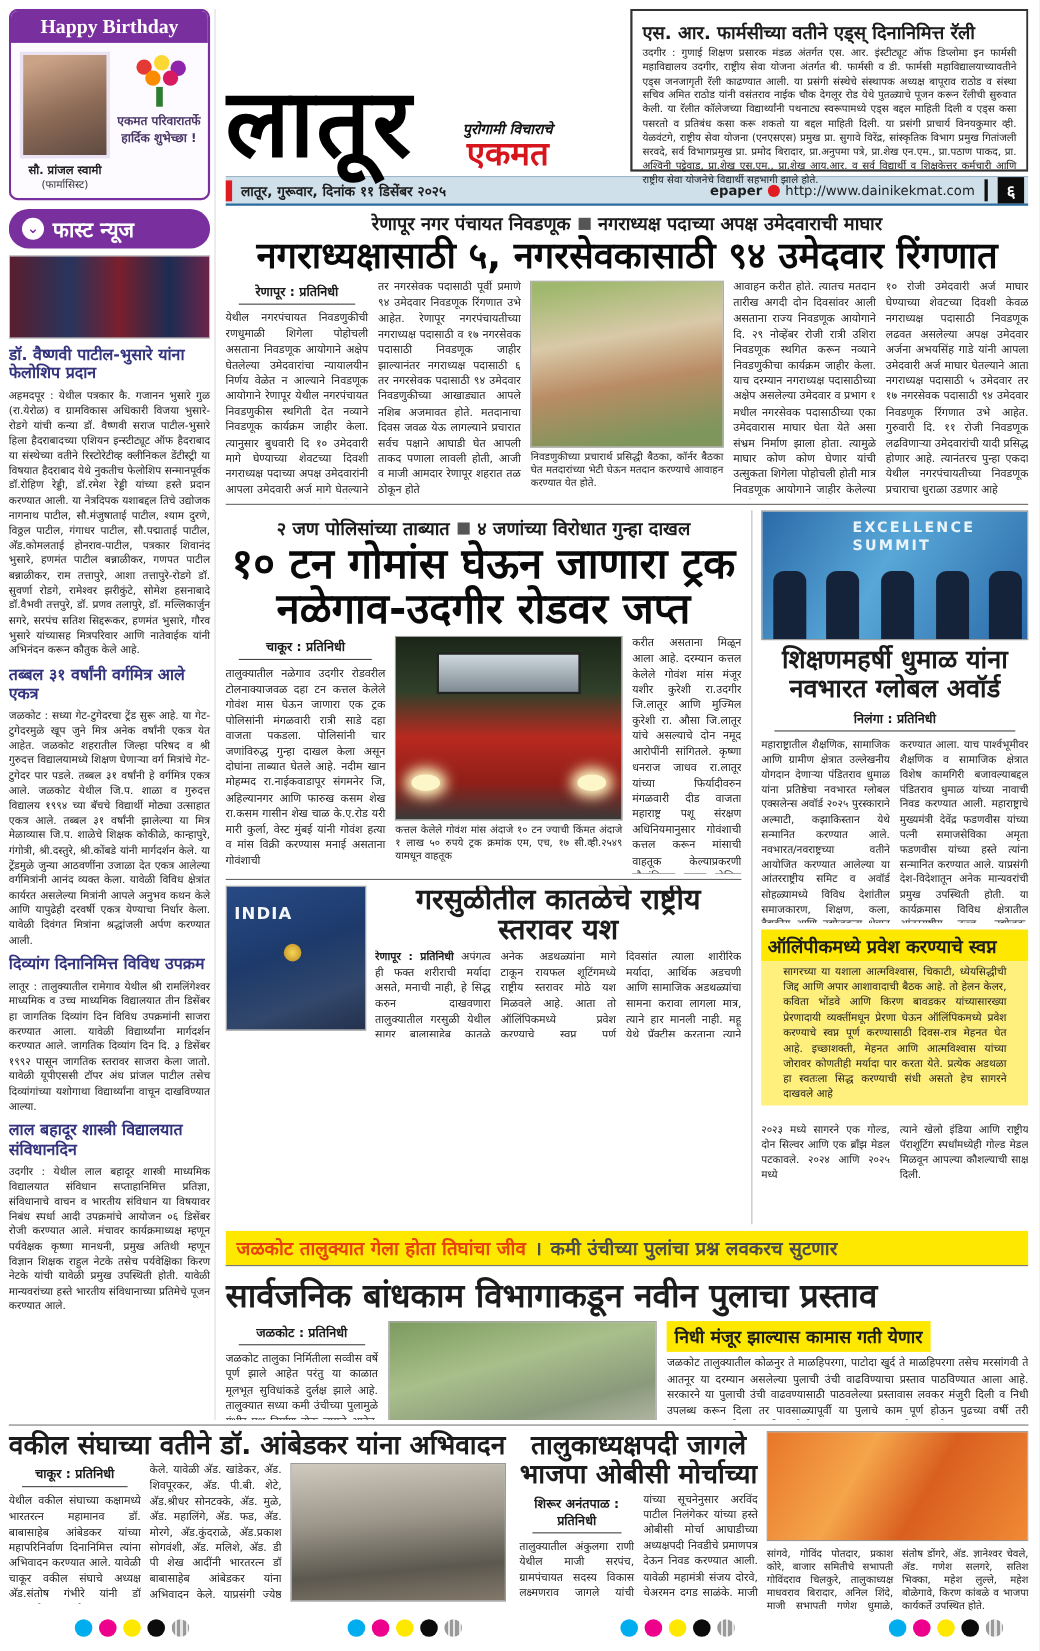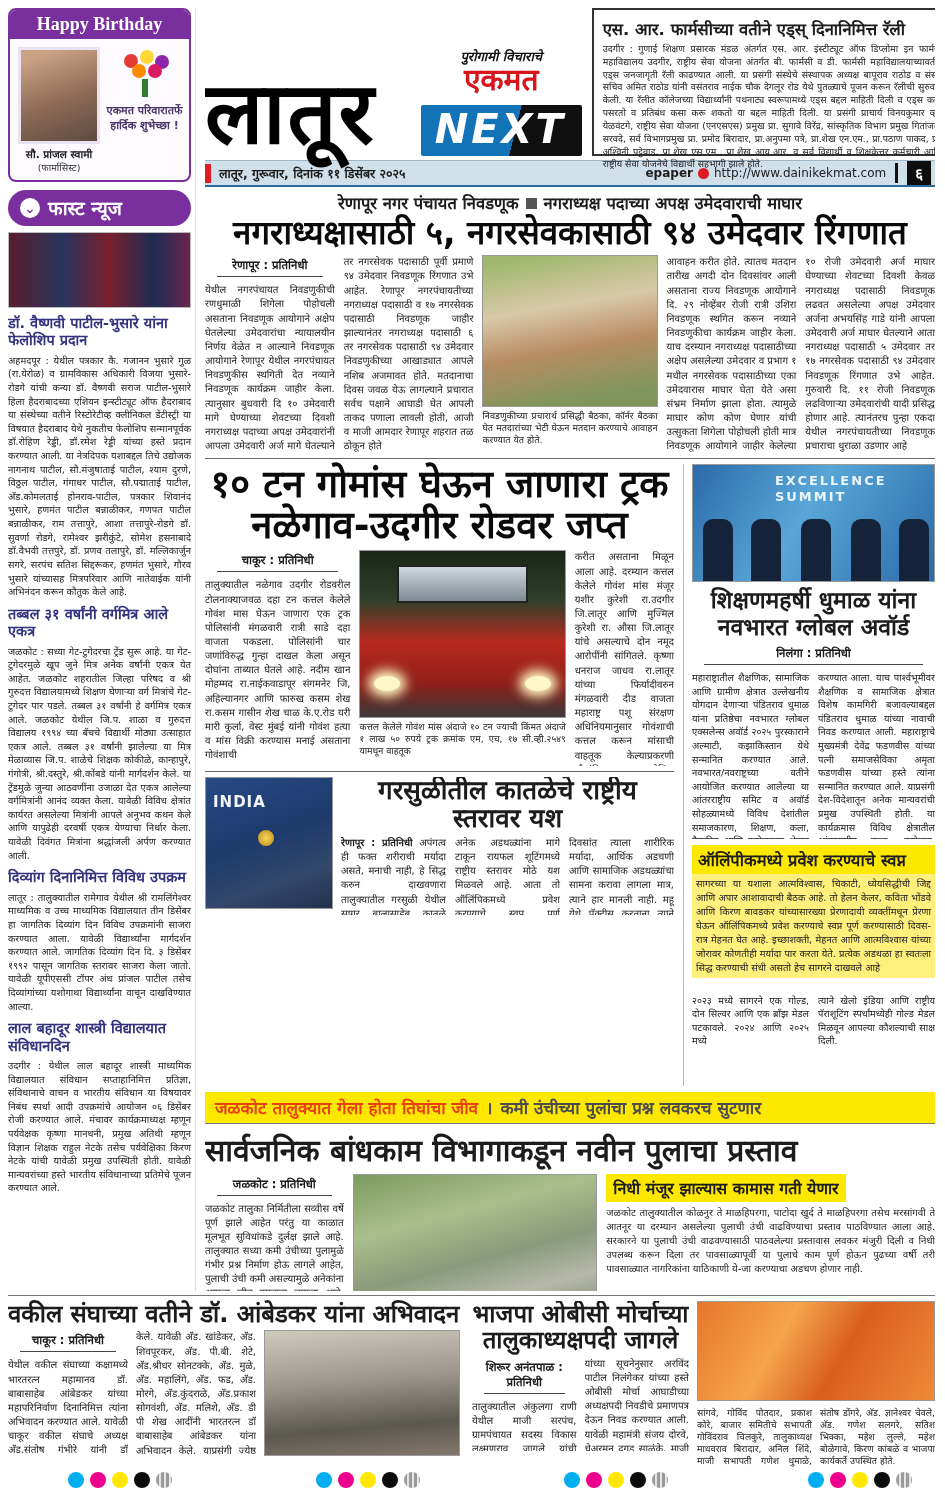--- a/index.html
+++ b/index.html
@@ -76,21 +76,21 @@
   .athlete { display:flex; gap:8px; margin-top:4px; height:138px; overflow:hidden; }
   .ath-photo { flex:0 0 128px; height:132px; background:linear-gradient(160deg,#274a86 0%,#1d3a6b 45%,#32476b 75%,#23314d 100%); position:relative; border:1px solid #999; }
   .ath-photo .lbl { position:absolute; top:15px; left:7px; color:#f3f6fa; font-weight:900; font-size:15px; letter-spacing:1px; }
   .ath-photo .medal { position:absolute; top:52px; left:52px; width:16px; height:16px; border-radius:50%; background:radial-gradient(#f7d457,#b98a1e); }
   .ath-right { flex:1; min-width:0; }
   .ath-head { font-weight:900; font-size:26px; line-height:1.05; text-align:center; margin-bottom:4px; }
   .ath-cols .c { flex:1; }
   .ath-cols { height:100px; overflow:hidden; }
   .inline-by { font-weight:800; }
   .oly-head { background:#ffe800; font-weight:900; font-size:16.5px; padding:3px 6px; margin-top:6px; }
-  .oly-hl { background:#ffef7d; font-size:9.6px; line-height:1.45; text-align:justify; padding:3px 4px; }
+  .oly-hl { background:#ffef7d; font-size:9.6px; line-height:1.45; text-align:justify; padding:3px 20px; }
   .oly-cols { margin-top:16px; height:92px; overflow:hidden; }
   .oly-cols .c { flex:1; }
   .banner { background:#ffe800; margin-top:6px; padding:4px 10px; font-weight:800; font-size:17px; display:flex; align-items:center; gap:8px; border-bottom:1px solid #777; }
   .banner .red { color:#e8420f; }
   .banner .gray { color:#4c4c4c; }
   .bridge-head { font-weight:900; font-size:30px; margin-top:5px; }
   .bridge-row { display:flex; gap:9px; margin-top:4px; }
   .bridge-c1 { flex:0 0 19%; height:252px; overflow:hidden; }
   .bridge-right { flex:1; min-width:0; }
   .bridge-top { display:flex; gap:9px; }
@@ -174,21 +174,20 @@
       </div>
     </div>
 
     <div class="main">
       <div class="masthead">
         <div class="mh-left">
           <div class="mh-title">लातूर</div>
           <div class="logo-stack">
             <div class="brand-tag">पुरोगामी विचाराचे</div>
             <div class="brand">एकमत</div>
-            <div class="next-logo">NEXT</div>
           </div>
         </div>
         <div class="aids-box">
           <h2>एस. आर. फार्मसीच्या वतीने एड्स् दिनानिमित्त रॅली</h2>
           <p>उदगीर : गुणाई शिक्षण प्रसारक मंडळ अंतर्गत एस. आर. इंस्टीट्यूट ऑफ डिप्लोमा इन फार्मसी महाविद्यालय उदगीर, राष्ट्रीय सेवा योजना अंतर्गत बी. फार्मसी व डी. फार्मसी महाविद्यालयाच्यावतीने एड्स जनजागृती रॅली काढण्यात आली. या प्रसंगी संस्थेचे संस्थापक अध्यक्ष बापूराव राठोड व संस्था सचिव अमित राठोड यांनी वसंतराव नाईक चौक देगलूर रोड येथे पुतळ्याचे पूजन करून रॅलीची सुरुवात केली. या रॅलीत कॉलेजच्या विद्यार्थ्यांनी पथनाट्य स्वरूपामध्ये एड्स बद्दल माहिती दिली व एड्स कसा पसरतो व प्रतिबंध कसा करू शकतो या बद्दल माहिती दिली. या प्रसंगी प्राचार्य विनयकुमार व्ही. येळवंटगे, राष्ट्रीय सेवा योजना (एनएसएस) प्रमुख प्रा. सुगावे विरेंद्र, सांस्कृतिक विभाग प्रमुख गितांजली सरवदे, सर्व विभागप्रमुख प्रा. प्रमोद बिरादार, प्रा.अनुपमा पत्रे, प्रा.शेख एन.एम., प्रा.पठाण पाकद, प्रा. अश्विनी पट्टेवाड, प्रा.शेख एस.एम., प्रा.शेख आय.आर. व सर्व विद्यार्थी व शिक्षकेत्तर कर्मचारी आणि राष्ट्रीय सेवा योजनेचे विद्यार्थी सहभागी झाले होते.</p>
         </div>
       </div>
 
       <div class="datebar">
         <span class="db-accent"></span>
@@ -226,20 +225,23 @@
               <p class="bodytxt">१० रोजी उमेदवारी अर्ज माघार घेण्याच्या शेवटच्या दिवशी केवळ नगराध्यक्ष पदासाठी निवडणूक लढवत असलेल्या अपक्ष उमेदवार अर्जना अभयसिंह गाडे यांनी आपला उमेदवारी अर्ज माघार घेतल्याने आता नगराध्यक्ष पदासाठी ५ उमेदवार तर १७ नगरसेवक पदासाठी ९४ उमेदवार निवडणूक रिंगणात उभे आहेत. गुरुवारी दि. ११ रोजी निवडणूक लढविणाऱ्या उमेदवारांची यादी प्रसिद्ध होणार आहे. त्यानंतरच पुन्हा एकदा येथील नगरपंचायतीच्या निवडणूक प्रचाराचा धुराळा उडणार आहे</p>
             </div>
         </div>
       </div>
       <hr class="rule">
 
       <div class="mid-band">
         <div class="mid-left">
 
           <div>
+            <div class="strap">
+              <span>२ जण पोलिसांच्या ताब्यात</span><span class="sq"></span><span>४ जणांच्या विरोधात गुन्हा दाखल</span>
+            </div>
             <div class="headline-xxl">
               <div>१० टन गोमांस घेऊन जाणारा ट्रक</div>
               <div>नळेगाव-उदगीर रोडवर जप्त</div>
             </div>
             <div class="cols truck-cols">
               <div class="truck-c1">
                 <div class="byline">चाकूर : प्रतिनिधी</div>
                 <p class="bodytxt">तालुक्यातील नळेगाव उदगीर रोडवरील टोलनाक्याजवळ दहा टन कत्तल केलेले गोवंश मास घेऊन जाणारा एक ट्रक पोलिसांनी मंगळवारी रात्री साडे दहा वाजता पकडला. पोलिसांनी चार जणांविरुद्ध गुन्हा दाखल केला असून दोघांना ताब्यात घेतले आहे. नदीम खान मोहम्मद रा.नाईकवाडापूर संगमनेर जि, अहिल्यानगर आणि फारुख कसम शेख रा.कसम गासीन शेख चाळ के.ए.रोड यरी मारी कुर्ला, वेस्ट मुंबई यांनी गोवंश हत्या व मांस विक्री करण्यास मनाई असताना गोवंशाची</p>
               </div>
               <div class="truck-photo-wrap">
@@ -356,22 +358,22 @@
         <div class="c">
             <p class="bodytxt">केले. यावेळी अ‍ॅड. खांडेकर, अ‍ॅड. शिवपूरकर, अ‍ॅड. पी.बी. शेटे, अ‍ॅड.श्रीधर सोनटक्के, अ‍ॅड. मुळे, अ‍ॅड. महालिंगे, अ‍ॅड. फड, अ‍ॅड. मोरगे, अ‍ॅड.कुंदराळे, अ‍ॅड.प्रकाश सोगवंशी, अ‍ॅड. मलिशे, अ‍ॅड. डी पी शेख आदींनी भारतरत्न डॉ बाबासाहेब आंबेडकर यांना अभिवादन केले. याप्रसंगी ज्येष्ठ विधीज्ञ, जुनिअर वकील उपस्थित होते.</p>
           </div>
         <div class="photo law-photo"></div>
       </div>
     </div>
     <div class="story-b b-right">
       <div class="b-row">
         <div class="bjp-col">
           <div class="b-head" style="text-align:center;">
+            <div>तालुकाध्यक्षपदी जागले</div>
             <div>भाजपा ओबीसी मोर्चाच्या</div>
-            <div>तालुकाध्यक्षपदी जागले</div>
           </div>
           <div class="b-row" style="margin-top:2px;">
             <div class="c" style="height:96px;">
               <div class="byline">शिरूर अनंतपाळ : प्रतिनिधी</div>
               <p class="bodytxt">तालुक्यातील अंकुलगा राणी येथील माजी सरपंच, ग्रामपंचायत सदस्य विकास लक्ष्मणराव जागले यांची पक्षासाठी केलेल्या कार्याची दखल घेऊन माजी मंत्री आमदार संभाजीराव पाटील निलंगेकर</p>
             </div>
             <div class="c" style="height:96px;">
                 <p class="bodytxt">यांच्या सूचनेनुसार अरविंद पाटील निलंगेकर यांच्या हस्ते ओबीसी मोर्चा आघाडीच्या अध्यक्षपदी निवडीचे प्रमाणपत्र देऊन निवड करण्यात आली. यावेळी महामंत्री संजय दोरवे, चेअरमन दगडू साळुंके, माजी तालुकाध्यक्ष मंगेश पाटील, धोंडीराम</p>
               </div>
           </div>

